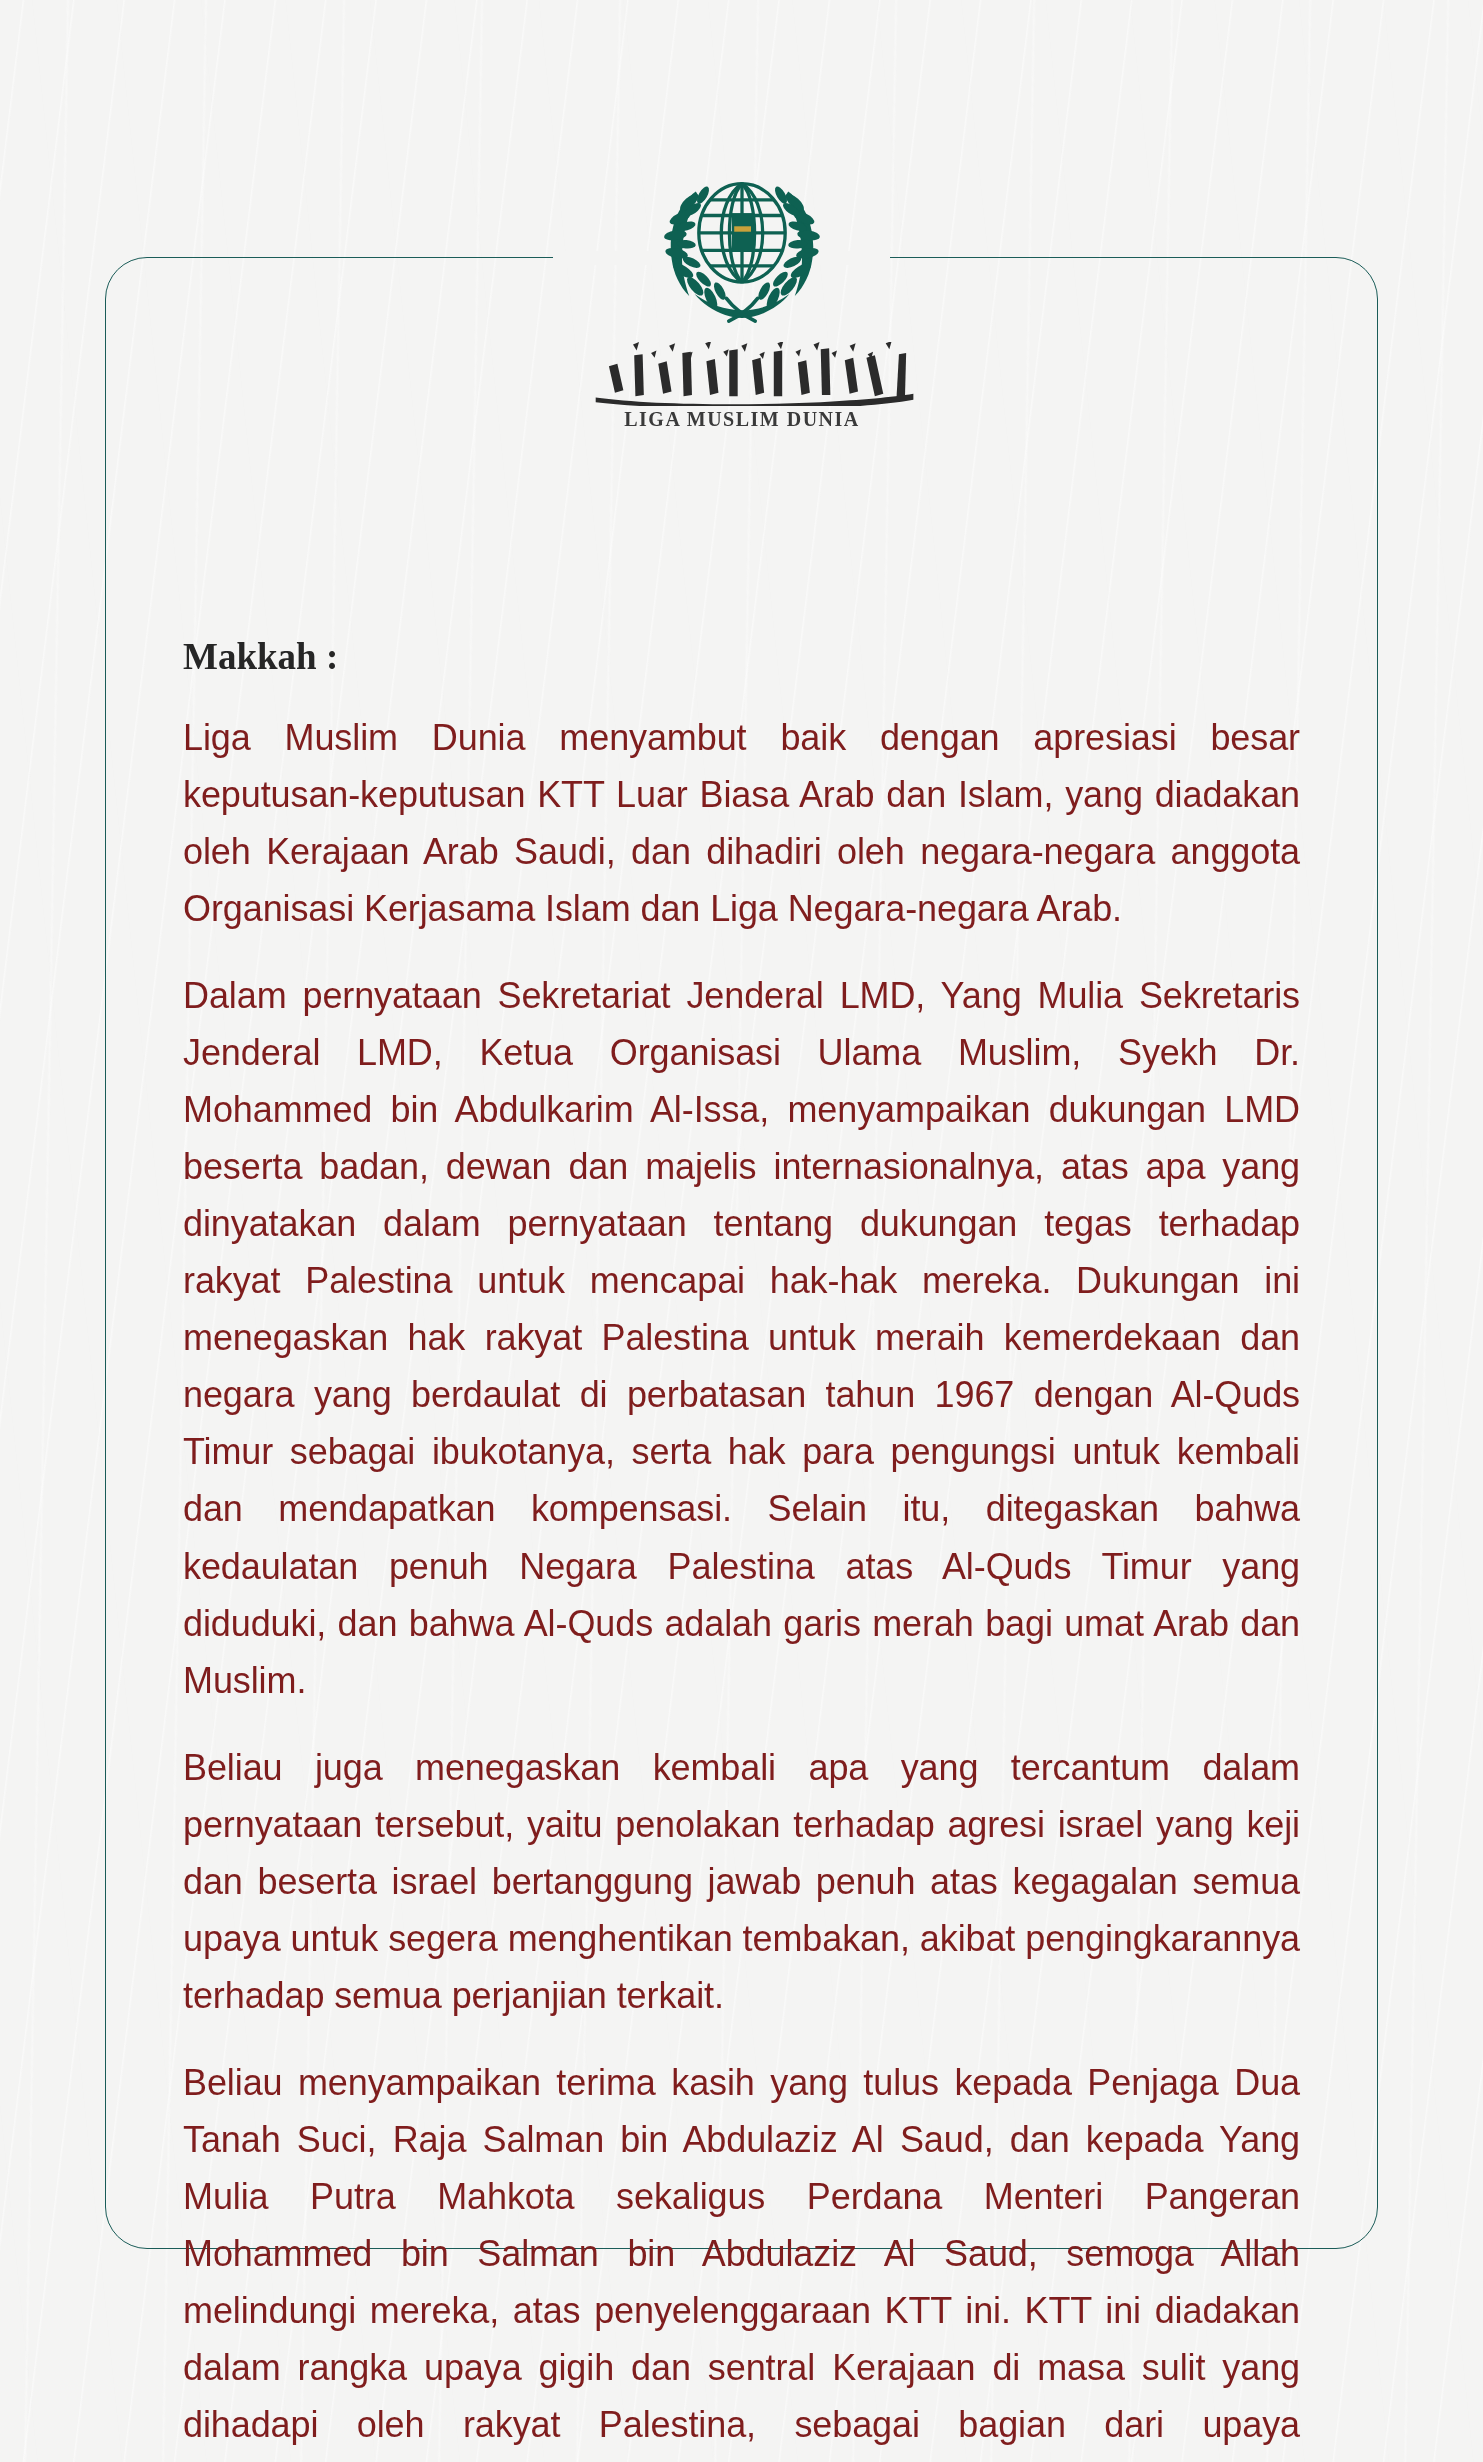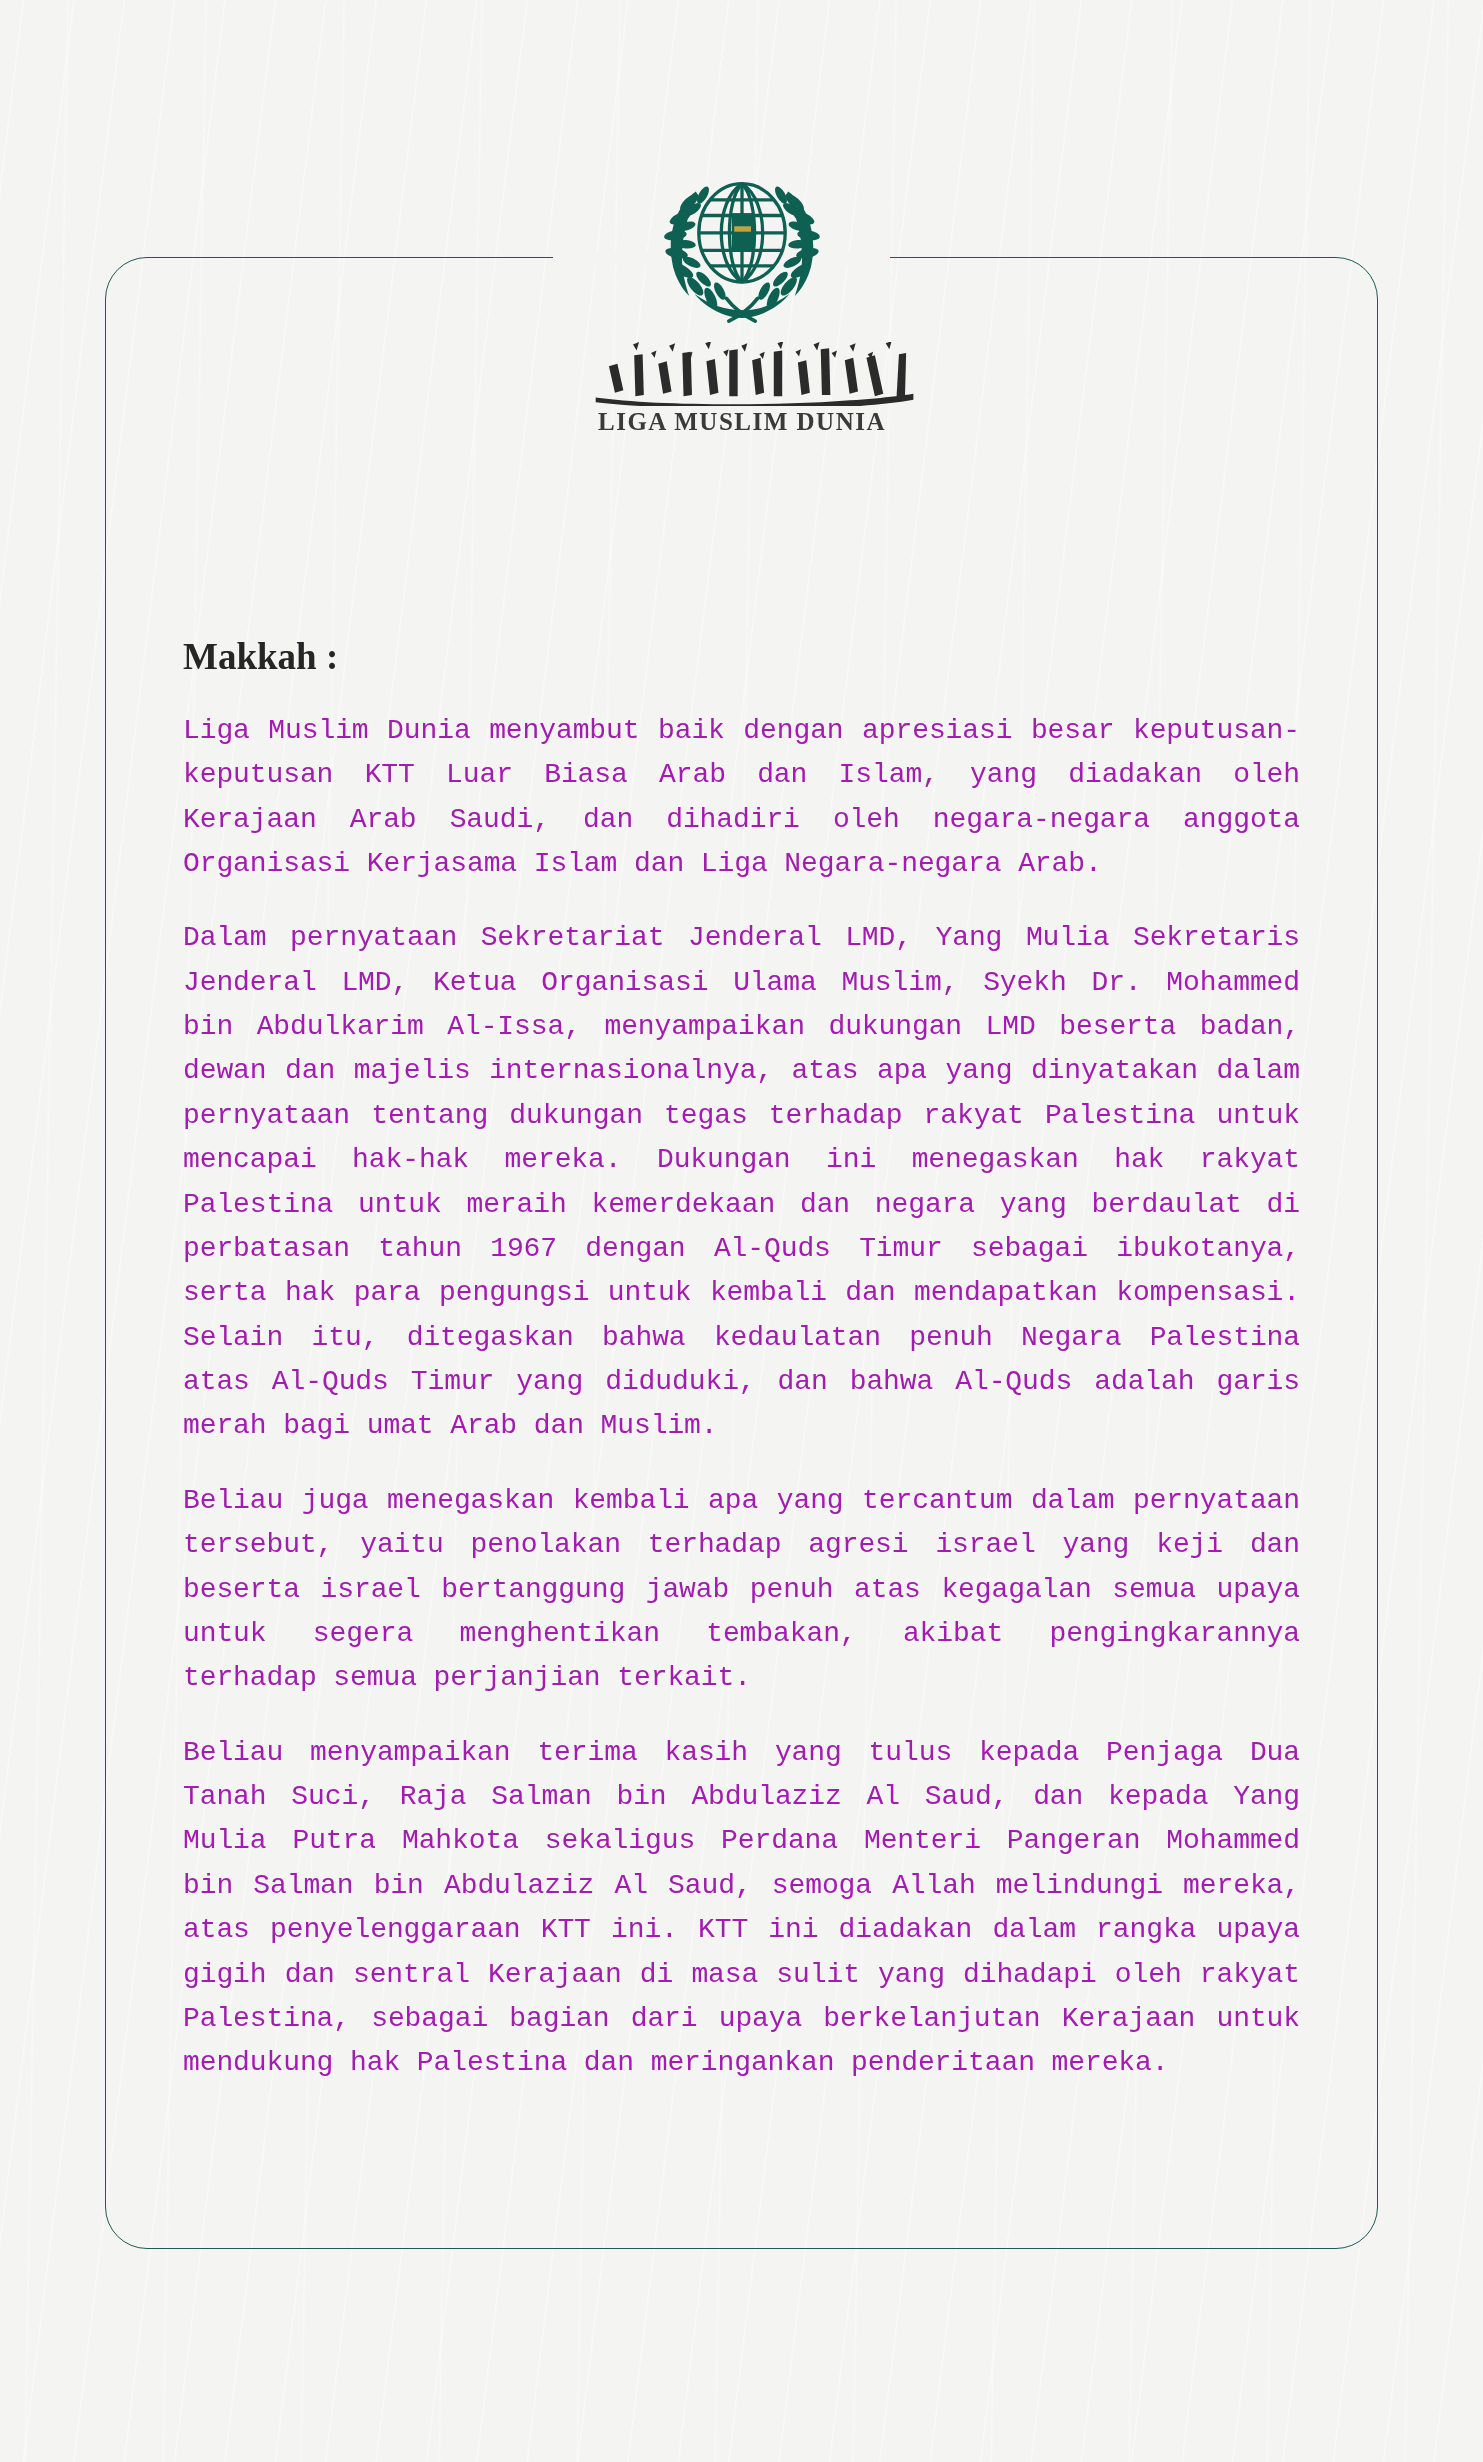--- a/index.html
+++ b/index.html
@@ -84,21 +84,21 @@
   .wordmark-arabic {
     display: block;
     margin: 15.6px auto 0;
     width: 361px;
     height: 64px;
   }
   .wordmark-latin {
     margin: 3.6px 0 0;
     font-family: "Liberation Serif", serif;
     font-weight: bold;
-    font-size: 25px;
+    font-size: 20px;
     letter-spacing: 1.5px;
     color: #3a3a3a;
     line-height: 1;
   }
   .badge {
     display: inline-block;
     margin-top: 25px;
     min-width: 326px;
     padding: 13.2px 24px 15.6px;
     box-sizing: border-box;
@@ -122,24 +122,24 @@
   }
   .city-heading {
     font-family: "Liberation Serif", serif;
     font-weight: bold;
     font-size: 37px;
     color: #262626;
     margin: 0 0 32px;
     line-height: 1.05;
   }
   .para {
-    font-family: Liberation Mono, monospace;
-    font-size: 28px;
+    font-family: Liberation Sans, sans-serif;
+    font-size: 36px;
     line-height: 1.585;
-    color: #a21caf;
+    color: #7f1d1d;
     text-align: justify;
     text-justify: inter-word;
     margin: 0 0 30px;
     letter-spacing: -0.1px;
   }
   .para:last-child { margin-bottom: 4px; }
 </style>
 </head>
 <body>
 

